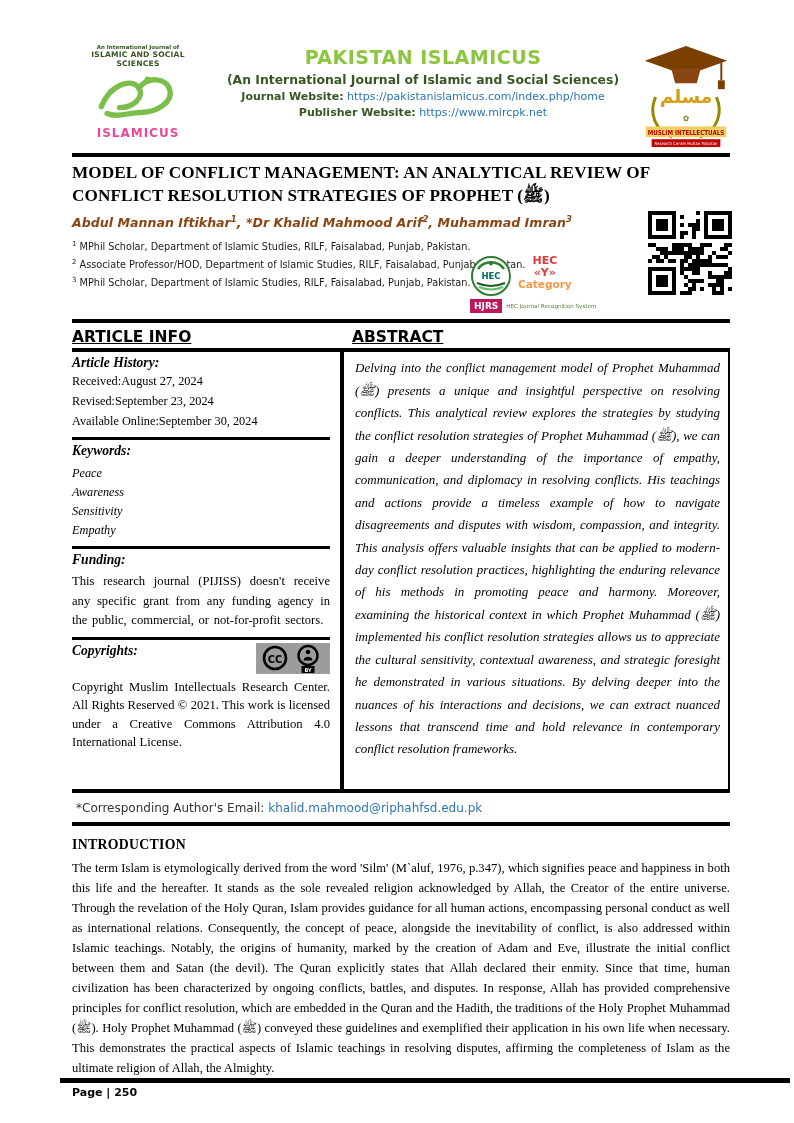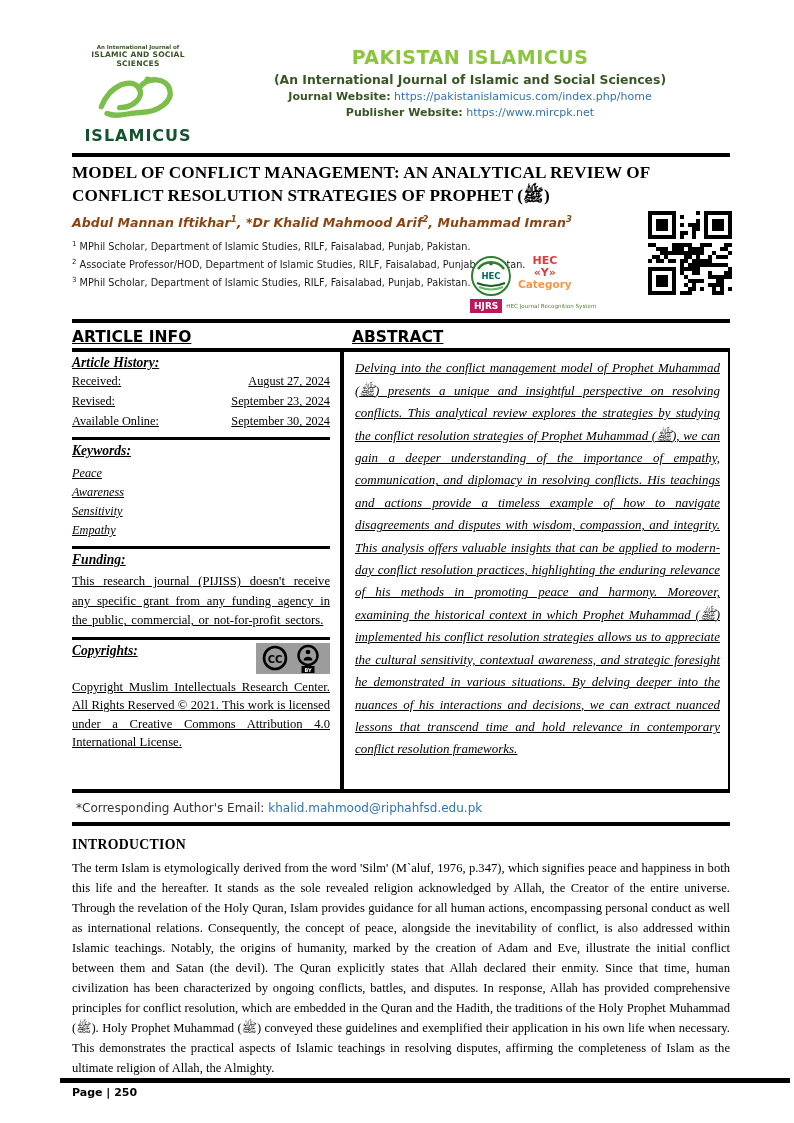--- a/index.html
+++ b/index.html
@@ -4,21 +4,21 @@
 <style>
   html,body{margin:0;padding:0;background:#fff;}
   .page{position:relative;width:794px;height:1123px;background:#fff;box-sizing:border-box;
         padding:44px 64px 0 72px;font-family:"Liberation Serif",serif;color:#000;overflow:hidden;}
 
   
   .header{display:flex;align-items:flex-start;gap:6px;border-bottom:4px solid #000;padding-bottom:3px;height:106px;}
   .hleft{width:132px;text-align:center;flex:none;}
   .tag1{font-family:"DejaVu Sans",sans-serif;font-size:5.5px;font-weight:bold;color:#375623;}
   .tag2{font-family:"DejaVu Sans",sans-serif;font-size:7.6px;font-weight:bold;color:#375623;letter-spacing:.2px;}
-  .wordmark{font-family:"DejaVu Sans",sans-serif;font-size:16px;font-weight:bold;color:#14532d;letter-spacing:1px;margin-top:-4px;}
+  .wordmark{font-family:"DejaVu Sans",sans-serif;font-size:12px;font-weight:bold;color:#ec4899;letter-spacing:1px;margin-top:-4px;}
   .hcenter{flex:1;text-align:center;font-family:"DejaVu Sans",sans-serif;padding-top:2px;}
   .jname{font-size:19px;font-weight:bold;color:#8CC63F;letter-spacing:.5px;}
   .jsub{font-size:12.4px;font-weight:bold;color:#375623;margin-top:4px;}
   .jissue{font-size:13px;font-weight:bold;color:#8B4513;margin-top:4px;}
   .jsite{font-size:11px;margin-top:3px;}
   .jsite .lbl{font-weight:bold;color:#375623;}
   .jsite a{color:#2E74B5;text-decoration:none;}
   .hright{width:88px;flex:none;}
 
   
@@ -40,26 +40,26 @@
   .hjrs-cap{font-family:"DejaVu Sans",sans-serif;font-size:5.6px;color:#5C7A3A;margin-left:4px;line-height:1.2;text-align:left;}
 
   .rule{border-top:4px solid #000;margin-top:6px;}
 
   
   .infotable{margin-top:2px;border-bottom:4px solid #000;}
   .it-head{display:flex;border-bottom:4px solid #000;text-decoration:underline;}
   .it-head .hl{width:268px;flex:none;}
   .it-head .hr{flex:1;padding-left:12px;}
   .it-h{font-family:"DejaVu Sans",sans-serif;font-size:15.5px;font-weight:bold;padding:3px 0 2px;}
-  .it-body{display:flex;align-items:stretch;min-height:437px;text-decoration:underline;}
+  .it-body{display:flex;align-items:stretch;min-height:437px;}
   .it-left{width:268px;flex:none;display:flex;flex-direction:column;box-sizing:border-box;padding-right:10px;}
   .sec{border-bottom:3.5px solid #000;padding:3px 0 6px;}
   .sec:last-child{border-bottom:none;flex:1;}
   .sec-h{font-size:13.6px;font-weight:bold;font-style:italic;}
-  .hist-row{display:flex;justify-content:space-between;font-size:12.3px;line-height:20px;}
+  .hist-row{display:flex;font-size:12.3px;line-height:20px;}
   .kw-list{margin-top:5px;}
   .kw{font-style:italic;font-size:12.3px;line-height:19px;}
   .body-just{font-size:12.6px;line-height:19.5px;text-align:justify;margin-top:4px;word-spacing:1.5px;}
   .cr-head{display:flex;justify-content:space-between;align-items:flex-start;}
   .copy-text{font-size:12.6px;line-height:18.5px;text-align:justify;margin-top:4px;}
   .it-right{flex:1;border-left:4px solid #000;border-right:2px solid #000;box-sizing:border-box;padding:5px 8px 6px 11px;}
   .abstract-text{font-style:italic;font-size:13px;line-height:22.4px;text-align:justify;}
 
   
   .email-row{font-family:"DejaVu Sans",sans-serif;font-size:12px;color:#333;padding:8px 0 7px 4px;border-bottom:4px solid #000;}
@@ -95,20 +95,36 @@
       <div class="jsite">
         <span class="lbl">Journal Website:</span>
         <a href="#">https://pakistanislamicus.com/index.php/home</a>
       </div>
       <div class="jsite">
         <span class="lbl">Publisher Website:</span>
         <a href="#">https://www.mircpk.net</a>
       </div>
     </div>
 
+    <div class="hright">
+      <svg width="88" height="106" viewBox="0 0 88 108">
+        <polygon points="44,2 86,17 44,32 2,17" fill="#7B3F00"></polygon>
+        <path d="M29 25 L59 25 L55 40 L33 40 Z" fill="#8B4513"></path>
+        <line x1="80" y1="19" x2="80" y2="37" stroke="#7B3F00" stroke-width="2"></line>
+        <rect x="76.5" y="37" width="7" height="9" fill="#7B3F00"></rect>
+        <text x="44" y="60" font-family="DejaVu Sans, sans-serif" font-size="19" font-weight="bold" fill="#D4A017" text-anchor="middle">مسلم</text>
+        <path d="M13 54 C6 70, 12 88, 30 95" fill="none" stroke="#9A8700" stroke-width="3"></path>
+        <path d="M75 54 C82 70, 76 88, 58 95" fill="none" stroke="#9A8700" stroke-width="3"></path>
+        <text x="44" y="78" font-family="DejaVu Sans, sans-serif" font-size="8" fill="#6B8E23" text-anchor="middle">✿</text>
+        <rect x="3" y="84" width="82" height="11" fill="#EDD061"></rect>
+        <text x="44" y="92.5" font-family="DejaVu Sans, sans-serif" font-size="7" font-weight="bold" fill="#C00000" text-anchor="middle" textLength="78" lengthAdjust="spacingAndGlyphs">MUSLIM INTELLECTUALS</text>
+        <rect x="9" y="97" width="70" height="8" fill="#C00000"></rect>
+        <text x="44" y="102.8" font-family="DejaVu Sans, sans-serif" font-size="4.4" fill="#fff" text-anchor="middle" textLength="64" lengthAdjust="spacingAndGlyphs">Research Center Multan Pakistan</text>
+      </svg>
+    </div>
   </div>
 
   <div class="title">MODEL OF CONFLICT MANAGEMENT: AN ANALYTICAL REVIEW OF CONFLICT RESOLUTION STRATEGIES OF PROPHET (ﷺ)</div>
 
   <div class="byline-wrap">
     <div class="authors">
       <span><span>Abdul Mannan Iftikhar</span><sup>1</sup></span><span><span>, *Dr Khalid Mahmood Arif</span><sup>2</sup></span><span><span>, Muhammad Imran</span><sup>3</sup></span>
     </div>
     <div class="affils">
       <div class="affil-line"><sup>1</sup><span> MPhil Scholar, Department of Islamic Studies, RILF, Faisalabad, Punjab, Pakistan.</span></div>

